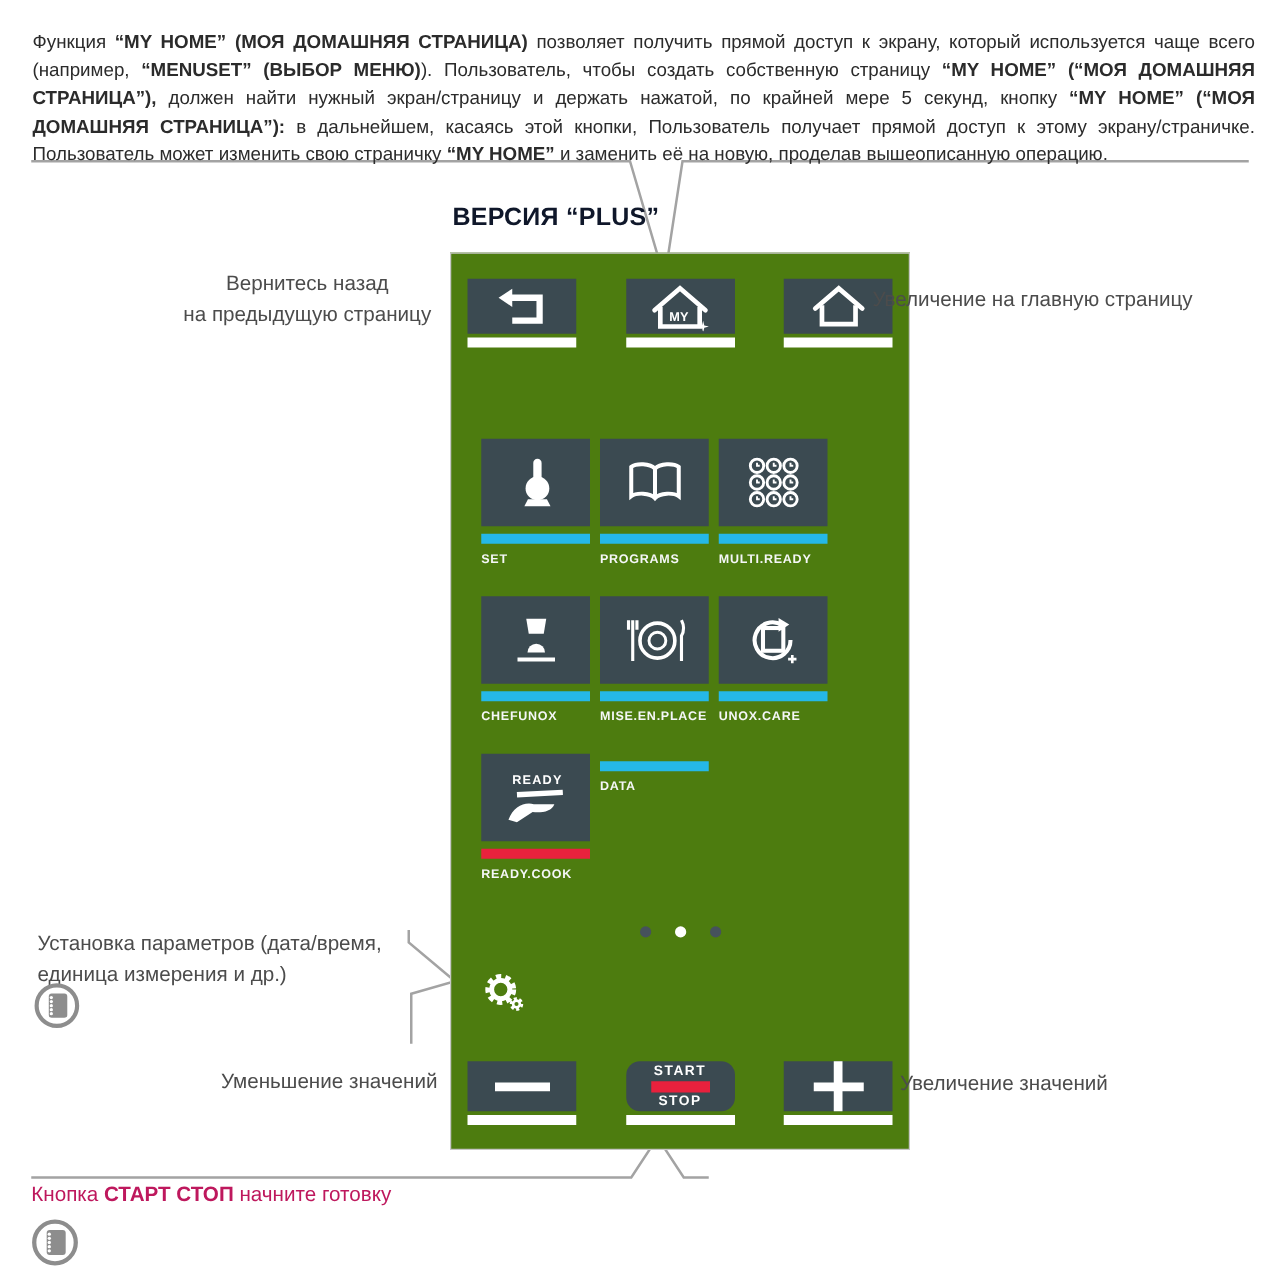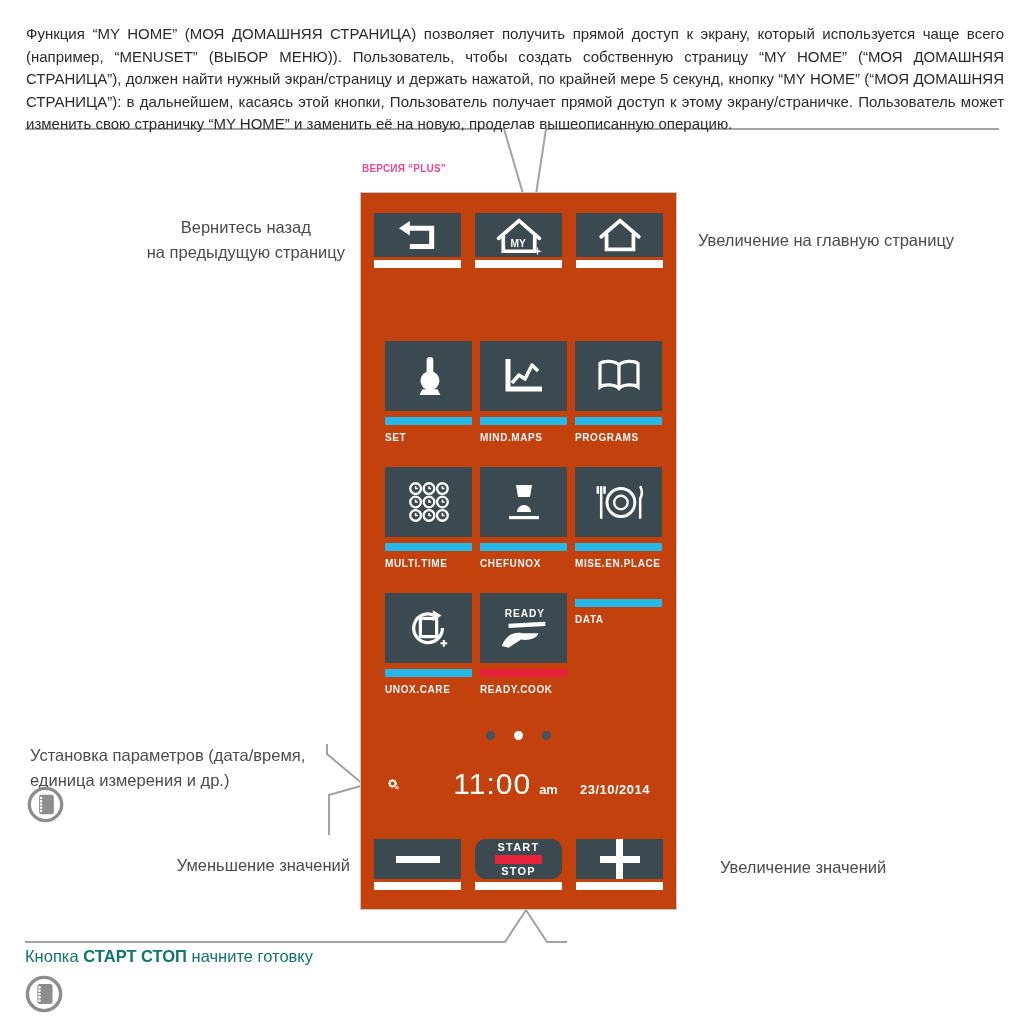--- a/index.html
+++ b/index.html
@@ -2,27 +2,27 @@
 <html><head>
 <meta charset="utf-8">
 <style>
   html,body{margin:0;padding:0;}
   body{width:1024px;height:1024px;position:relative;background:#ffffff;
        font-family:"Liberation Sans",sans-serif;color:#2e2e2e;overflow:hidden;}
   .abs{position:absolute;}
   
   #intro{left:26px;top:8px;width:978px;font-size:15px;line-height:22.5px;
          text-align:justify;color:#2b2b2b;}
-  #intro .b{font-weight:normal;}
+  #intro .b{font-weight:bold;}
   
   #connectors{left:0;top:0;pointer-events:none;}
   
-  #version{left:362px;top:163px;font-size:10px;font-weight:bold;color:#ec4899;letter-spacing:.2px;}
-  
-  #panel{left:360px;top:192px;width:317px;height:718px;background:#c2410c;
+  #version{left:362px;top:163px;font-size:20px;font-weight:bold;color:#0f172a;letter-spacing:.2px;}
+  
+  #panel{left:360px;top:202px;width:368px;height:718px;background:#4d7c0f;
          border:1px solid #c6c6c6;box-sizing:border-box;}
   .navrow{position:absolute;left:13px;right:13px;display:flex;justify-content:space-between;}
   #nav-top{top:20px;}
   #nav-bottom{top:646px;}
   .navbtn{width:87px;cursor:pointer;}
   .tile{height:44px;background:#3b4a51;display:flex;align-items:center;justify-content:center;}
   .tile.ctrl{height:40px;}
   .wbar{height:8px;background:#ffffff;margin-top:3px;}
   
   .grid{position:absolute;left:24px;top:148px;width:277px;display:grid;
@@ -53,21 +53,21 @@
   .pluswrap div{position:absolute;background:#fff;}
   .plus-h{left:0;top:16.5px;width:40px;height:7px;}
   .plus-v{left:16.5px;top:0;width:7px;height:40px;}
   
   .ann{position:absolute;color:#4c4c4c;font-size:16.5px;line-height:25px;}
   #ann-back{top:215px;right:679px;text-align:center;white-space:nowrap;}
   #ann-home{left:698px;top:228px;white-space:nowrap;}
   #ann-settings{left:30px;top:743px;}
   #ann-minus{top:853px;right:674px;white-space:nowrap;text-align:left;}
   #ann-plus{left:720px;top:855px;white-space:nowrap;}
-  #bottom-note{left:25px;top:947px;font-size:16.5px;color:#0f766e;}
+  #bottom-note{left:25px;top:947px;font-size:16.5px;color:#be185d;}
   #bottom-note .b{font-weight:bold;}
   #ref-icon-settings{left:27px;top:786px;}
   #ref-icon-start{left:25px;top:975px;}
 </style>
 </head>
 <body>
 
 <svg id="connectors" class="abs" width="1024" height="1024">
   <g fill="none" stroke="#a3a3a3" stroke-width="2">
     <path d="M25 129 H504 L529 214"></path>
@@ -122,30 +122,20 @@
         <svg width="38" height="42" viewBox="0 0 40 44">
           <rect x="17.5" y="2" width="7" height="23" rx="3.5" fill="#fff"></rect>
           <circle cx="21" cy="27" r="10" fill="#fff"></circle>
           <polygon points="10,42 32,42 29,36 13,36" fill="#fff"></polygon>
         </svg>
       </div>
       <div class="cbar"></div>
       <div class="applabel">SET</div>
     </div>
 
-    <div class="cell">
-      <div class="tile2">
-        <svg width="44" height="40" viewBox="0 0 44 40">
-          <path d="M6 3 V33 H40" stroke="#fff" stroke-width="5" fill="none"></path>
-          <polyline points="10,27 17,19 23,23 30,9 36,15" stroke="#fff" stroke-width="3.5" fill="none" stroke-linejoin="round"></polyline>
-        </svg>
-      </div>
-      <div class="cbar"></div>
-      <div class="applabel">MIND.MAPS</div>
-    </div>
 
     <div class="cell">
       <div class="tile2">
         <svg width="46" height="36" viewBox="0 0 46 36">
           <path d="M23 7 C19 2.5 8 2.5 4 5.5 V29 C8 26 19 26 23 30.5 C27 26 38 26 42 29 V5.5 C38 2.5 27 2.5 23 7 Z" fill="none" stroke="#fff" stroke-width="3.2"></path>
           <path d="M23 7 V30.5" stroke="#fff" stroke-width="3.2"></path>
         </svg>
       </div>
       <div class="cbar"></div>
       <div class="applabel">PROGRAMS</div>
@@ -162,21 +152,21 @@
               <circle cx="23" cy="23" r="5.6"></circle>
               <circle cx="37" cy="23" r="5.6"></circle>
             <circle cx="9" cy="37" r="5.6"></circle>
               <circle cx="23" cy="37" r="5.6"></circle>
               <circle cx="37" cy="37" r="5.6"></circle>
           </g>
           <path d="M9 6.5 V9 H11.3 M23 6.5 V9 H25.3 M37 6.5 V9 H39.3 M9 20.5 V23 H11.3 M23 20.5 V23 H25.3 M37 20.5 V23 H39.3 M9 34.5 V37 H11.3 M23 34.5 V37 H25.3 M37 34.5 V37 H39.3" stroke="#fff" stroke-width="1.6" fill="none"></path>
         </svg>
       </div>
       <div class="cbar"></div>
-      <div class="applabel">MULTI.TIME</div>
+      <div class="applabel">MULTI.READY</div>
     </div>
 
     <div class="cell">
       <div class="tile2">
         <svg width="40" height="40" viewBox="0 0 40 40">
           <polygon points="12,3 28,3 26,15 14,15" fill="#fff"></polygon>
           <path d="M13 30 A7 7 0 1 1 27 30 L13 30 Z" fill="#fff"></path>
           <rect x="5" y="34" width="30" height="3.2" fill="#fff"></rect>
         </svg>
       </div>
@@ -234,25 +224,20 @@
     <div class="dot"></div>
   </div>
 
   <div class="status">
     <svg width="31" height="31" viewBox="0 0 32 32">
       <circle cx="13" cy="13" r="10" fill="none" stroke="#fff" stroke-width="5.5" stroke-dasharray="4 3.2"></circle>
       <circle cx="13" cy="13" r="7.5" fill="none" stroke="#fff" stroke-width="4"></circle>
       <circle cx="26" cy="25" r="4.2" fill="none" stroke="#fff" stroke-width="2.8" stroke-dasharray="2.4 1.9"></circle>
       <circle cx="26" cy="25" r="2.8" fill="none" stroke="#fff" stroke-width="2.2"></circle>
     </svg>
-    <div class="timegrp">
-      <span class="time">11:00</span>
-      <span class="ampm">am</span>
-      <span class="date">23/10/2014</span>
-    </div>
   </div>
 
   <div id="nav-bottom" class="navrow">
     <div class="navbtn">
       <div class="tile ctrl">
         <div class="minusbar"></div>
       </div>
       <div class="wbar"></div>
     </div>
     <div class="navbtn">

